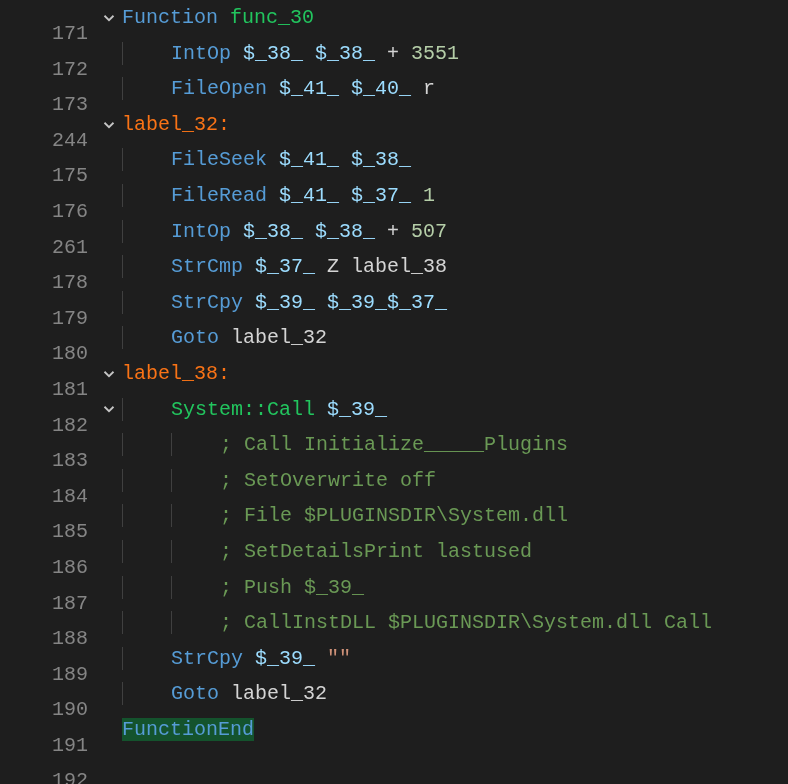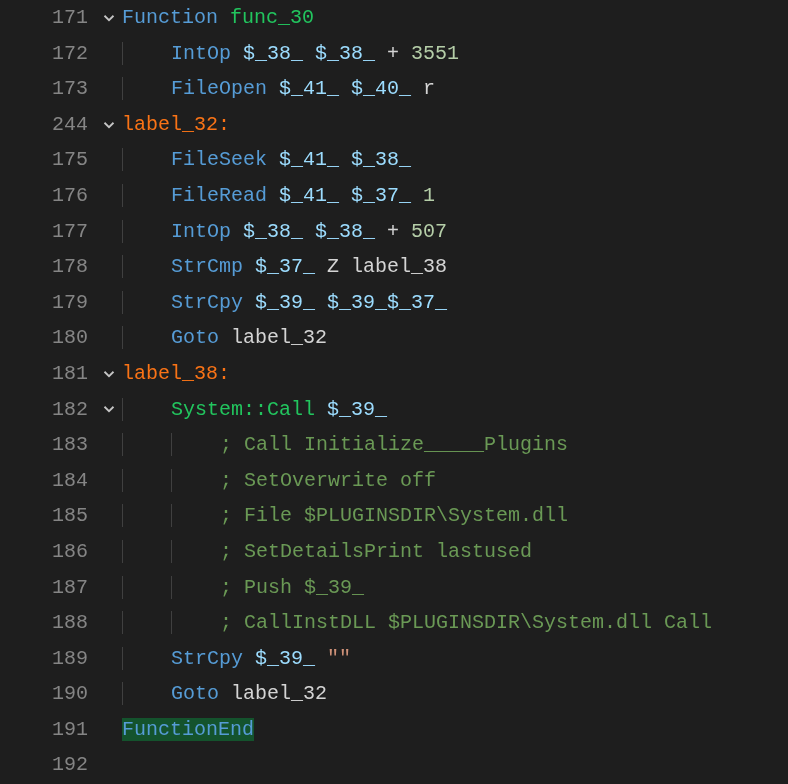--- a/index.html
+++ b/index.html
@@ -16,21 +16,21 @@
   .editor {
     display: flex;
     height: 100%;
   }
   .gutter {
     width: 96px;
     flex-shrink: 0;
     text-align: right;
     color: #858585;
     user-select: none;
-    padding-top: 0;
+    padding-top: 16px;
   }
   .gutter .ln {
     padding-right: 8px;
     height: 35.6px;
   }
   .fold-col {
     width: 26px;
     flex-shrink: 0;
     color: #c5c5c5;
     user-select: none;
@@ -71,21 +71,21 @@
 <body>
 
 <div class="editor">
   <div class="gutter" id="gutter">
       <div class="ln">171</div>
       <div class="ln">172</div>
       <div class="ln">173</div>
       <div class="ln">244</div>
       <div class="ln">175</div>
       <div class="ln">176</div>
-      <div class="ln">177</div>
+      <div class="ln">261</div>
       <div class="ln">178</div>
       <div class="ln">179</div>
       <div class="ln">180</div>
       <div class="ln">181</div>
       <div class="ln">182</div>
       <div class="ln">183</div>
       <div class="ln">184</div>
       <div class="ln">185</div>
       <div class="ln">186</div>
       <div class="ln">187</div>

